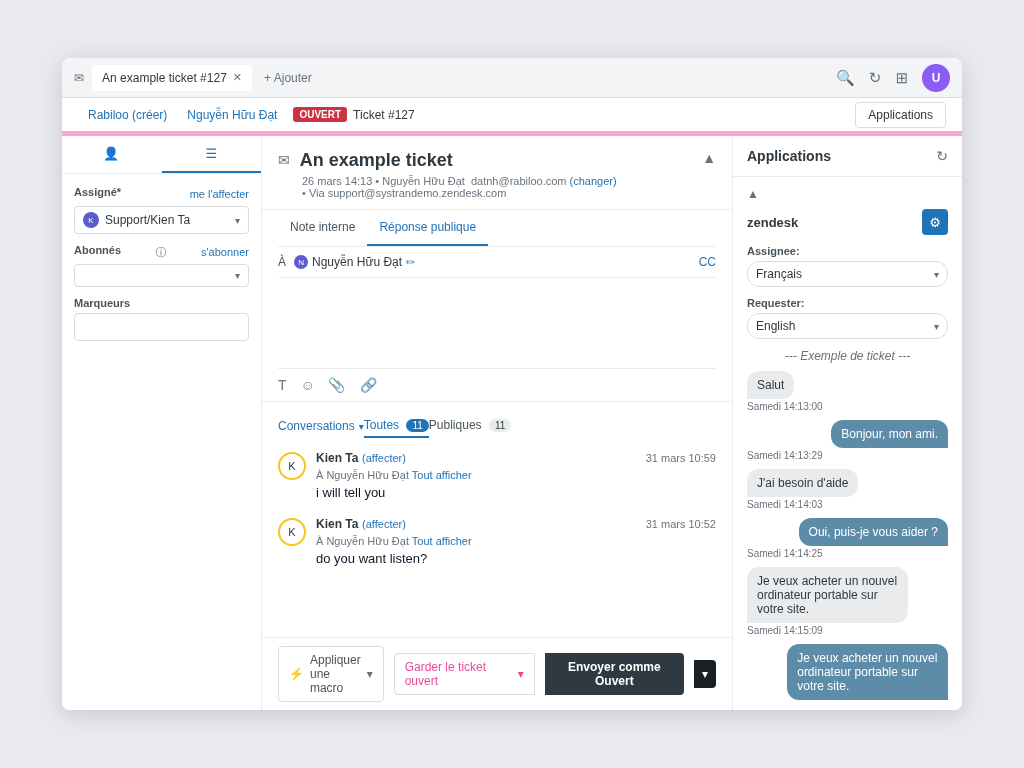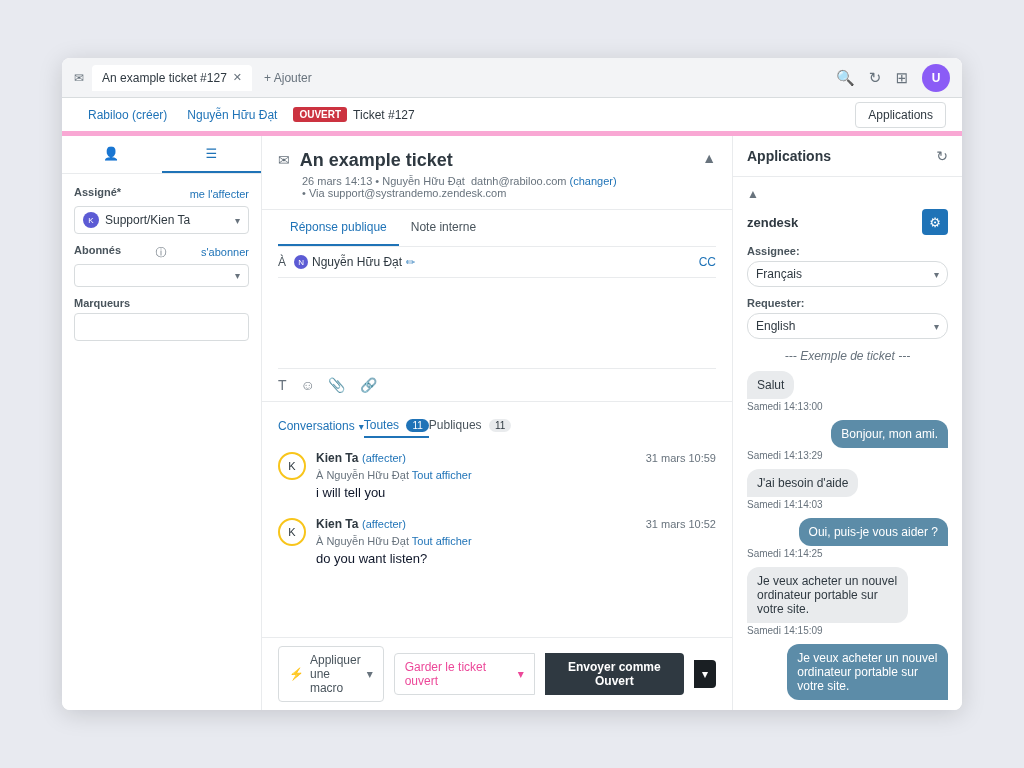--- a/index.html
+++ b/index.html
@@ -589,22 +589,22 @@
         <div class="ticket-meta">
           <span>26 mars 14:13 • Nguyễn Hữu Đạt &nbsp;datnh@rabiloo.com </span>
           <a>(changer)</a>
           <br>
           <span>• Via support@systrandemo.zendesk.com</span>
         </div>
       </div>
 
       <div class="reply-area">
         <div class="reply-tabs">
+          <div class="reply-tab">Note interne</div>
           <div class="reply-tab active">Réponse publique</div>
-          <div class="reply-tab">Note interne</div>
         </div>
         <div class="reply-to-row">
           <span class="reply-to-label">À</span>
           <div class="recipient-chip">
             <div class="assignee-avatar" style="width:14px;height:14px;font-size:8px;">N</div>
             <span>Nguyễn Hữu Đạt</span>
             <span class="edit-icon">✏</span>
           </div>
           <span class="cc-link">CC</span>
         </div>

